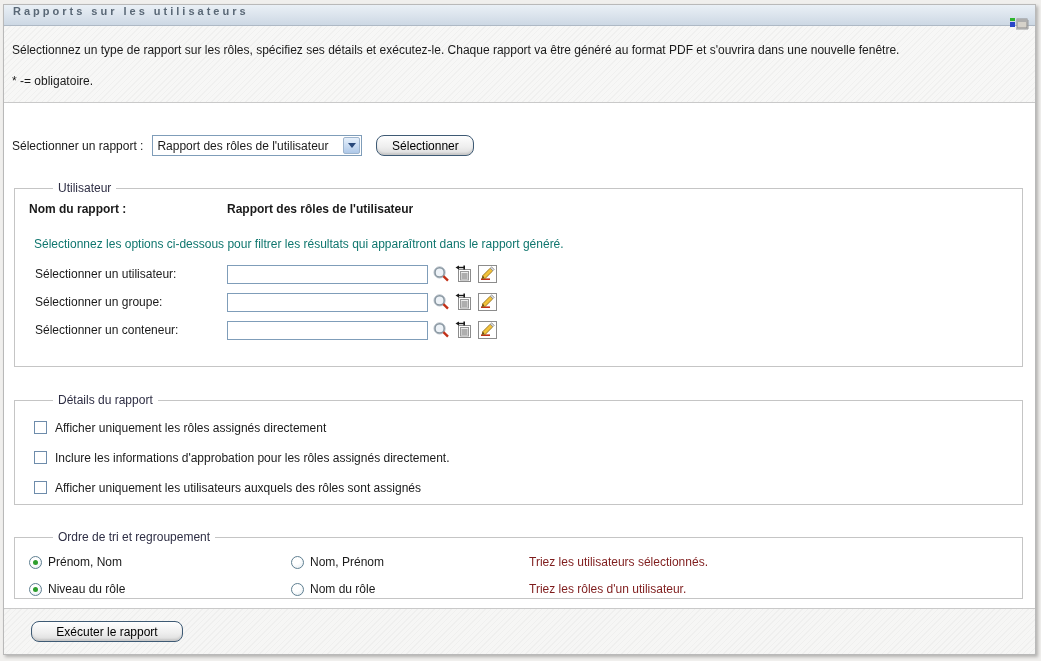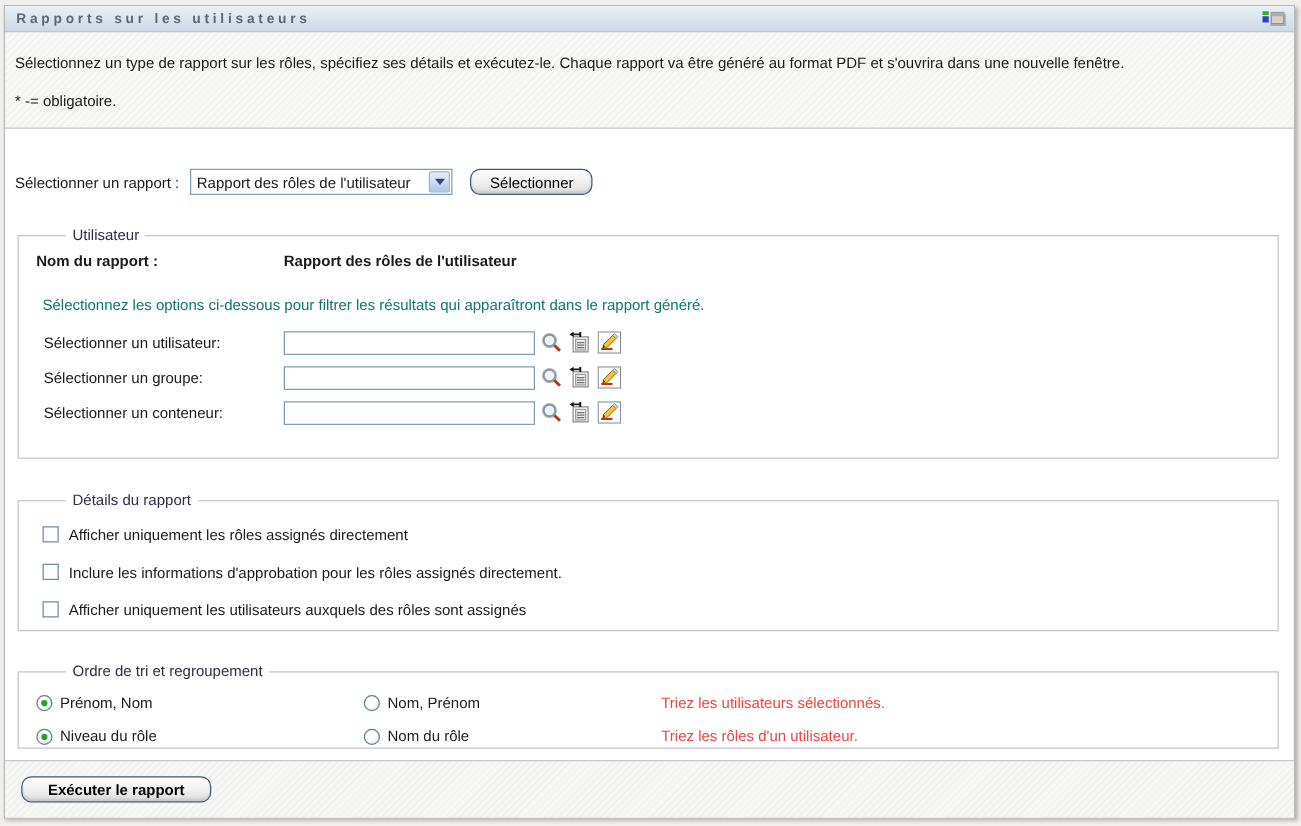--- a/index.html
+++ b/index.html
@@ -9,23 +9,24 @@
     background:#f0efed; overflow:hidden;
     font-family:"Liberation Sans", sans-serif; font-size:12px; color:#1a1a1a;
   }
   .panel {
     position:absolute; left:3px; top:4px; width:1033px; height:651px;
     background:#ffffff; border:1px solid #b9b9b9;
     box-shadow:2px 2px 3px rgba(0,0,0,0.25);
   }
   
   .titlebar {
-    height:21px; display:flex; align-items:center; padding:0 6px 0 9px;
+    height:21px; display:flex; padding:0 6px 0 9px;
     background:linear-gradient(#eaf0f6, #cdd8e4);
     border-bottom:1px solid #aeb9c5;
+    flex-direction:column;
   }
   .titlebar .title {
     font-size:11px; font-weight:bold; letter-spacing:3px; color:#5a6876;
   }
   .win-icon { margin-left:auto; width:20px; height:14px; position:relative; cursor:pointer; }
   
   .intro {
     height:77px; padding:17px 10px 0 8px;
     background-color:#f7f7f6;
     background-image:repeating-linear-gradient(135deg, rgba(0,0,0,0.028) 0 1px, transparent 1px 4px);
@@ -81,29 +82,29 @@
   .sort-row { display:grid; grid-template-columns:262px 238px auto; align-items:center; height:22px; margin-top:5px; }
   .radio-wrap { display:flex; align-items:flex-end; }
   .radio {
     width:13px; height:13px; border-radius:50%; border:1px solid #5f7f91; flex:none;
     background:radial-gradient(circle at 35% 30%, #ffffff 40%, #dfe8ee); position:relative;
   }
   .radio.on::after {
     content:""; position:absolute; left:3px; top:3px; width:5px; height:5px; border-radius:50%; background:#2d9e2d;
   }
   .radio-wrap .lbl { margin-left:6px; }
-  .sort-hint { color:#ef4444; }
+  .sort-hint { color:#7f1d1d; }
   
   .footer {
     position:absolute; left:0; right:0; bottom:0; height:46px;
     border-top:1px solid #c9c9c9;
     background-color:#f6f6f5;
     background-image:repeating-linear-gradient(135deg, rgba(0,0,0,0.028) 0 1px, transparent 1px 4px);
   }
-  .footer .xp-btn { margin:12px 0 0 13px; min-width:152px;font-weight:bold; }
+  .footer .xp-btn { margin:12px 0 0 27px; min-width:152px; }
 </style>
 </head>
 <body>
 
 <div class="page">
   <div class="panel">
 
     <div class="titlebar">
       <span class="title">Rapports sur les utilisateurs</span>
       <span class="win-icon">

